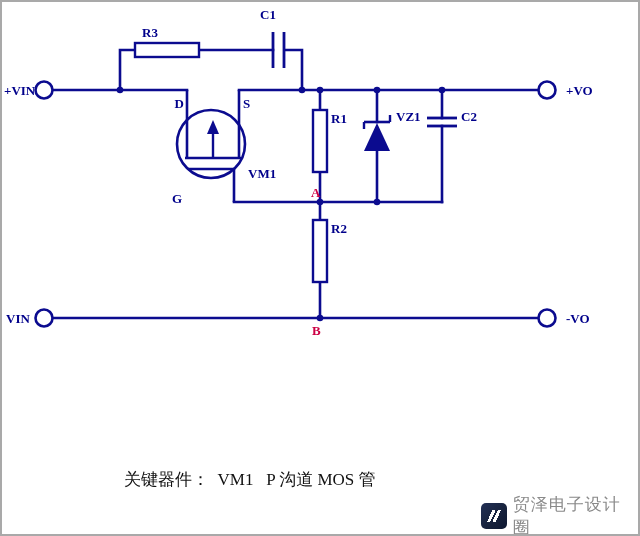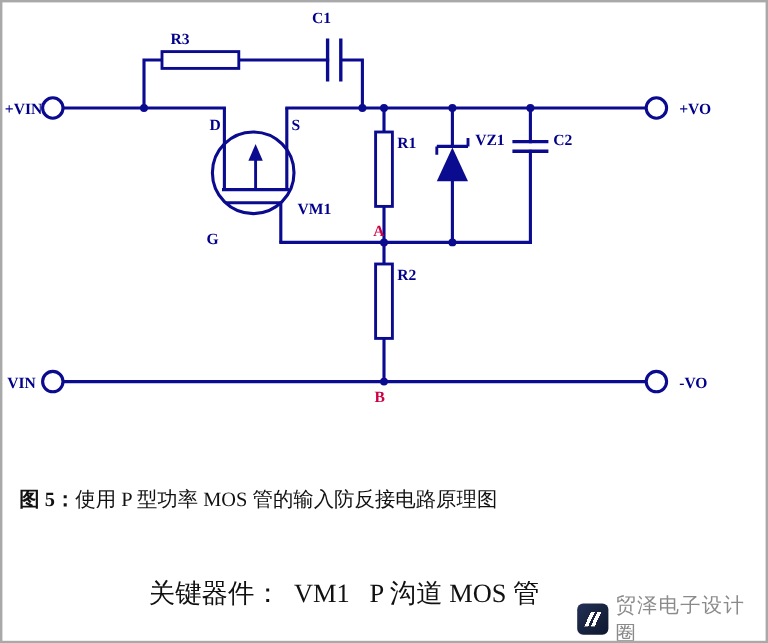--- a/index.html
+++ b/index.html
@@ -31,22 +31,22 @@
     left: 14px;
     top: 403px;
     font-size: 17px;
     color: #111111;
     white-space: pre;
   }
   .cap-bold { font-weight: bold; }
   .keynote {
     position: absolute;
     left: 122px;
-    top: 478px;
-    font-size: 22px;
+    top: 466px;
+    font-size: 17px;
     color: #111111;
     white-space: pre;
   }
   .watermark {
     position: absolute;
     left: 479px;
     top: 491px;
     display: flex;
     align-items: center;
     gap: 6px;
@@ -181,21 +181,20 @@
 
     <text class="sch-label" x="182" y="106" text-anchor="end">D</text>
     <text class="sch-label" x="241" y="106">S</text>
     <text class="sch-label" x="170" y="201">G</text>
     <text class="sch-label" x="246" y="176">VM1</text>
 
     <text class="node-label" x="309" y="195">A</text>
     <text class="node-label" x="310" y="333">B</text>
   </svg>
 
-  <div class="caption"><span class="cap-bold">图 5：</span><span>使用 P 型功率 MOS 管的输入防反接电路原理图</span></div>
 
   <div class="keynote">关键器件：  VM1   P 沟道 MOS 管</div>
 
   <div class="watermark">
     <span class="wm-logo"></span>
     <span class="wm-text">贸泽电子设计圈</span>
   </div>
 
 </div>
 

